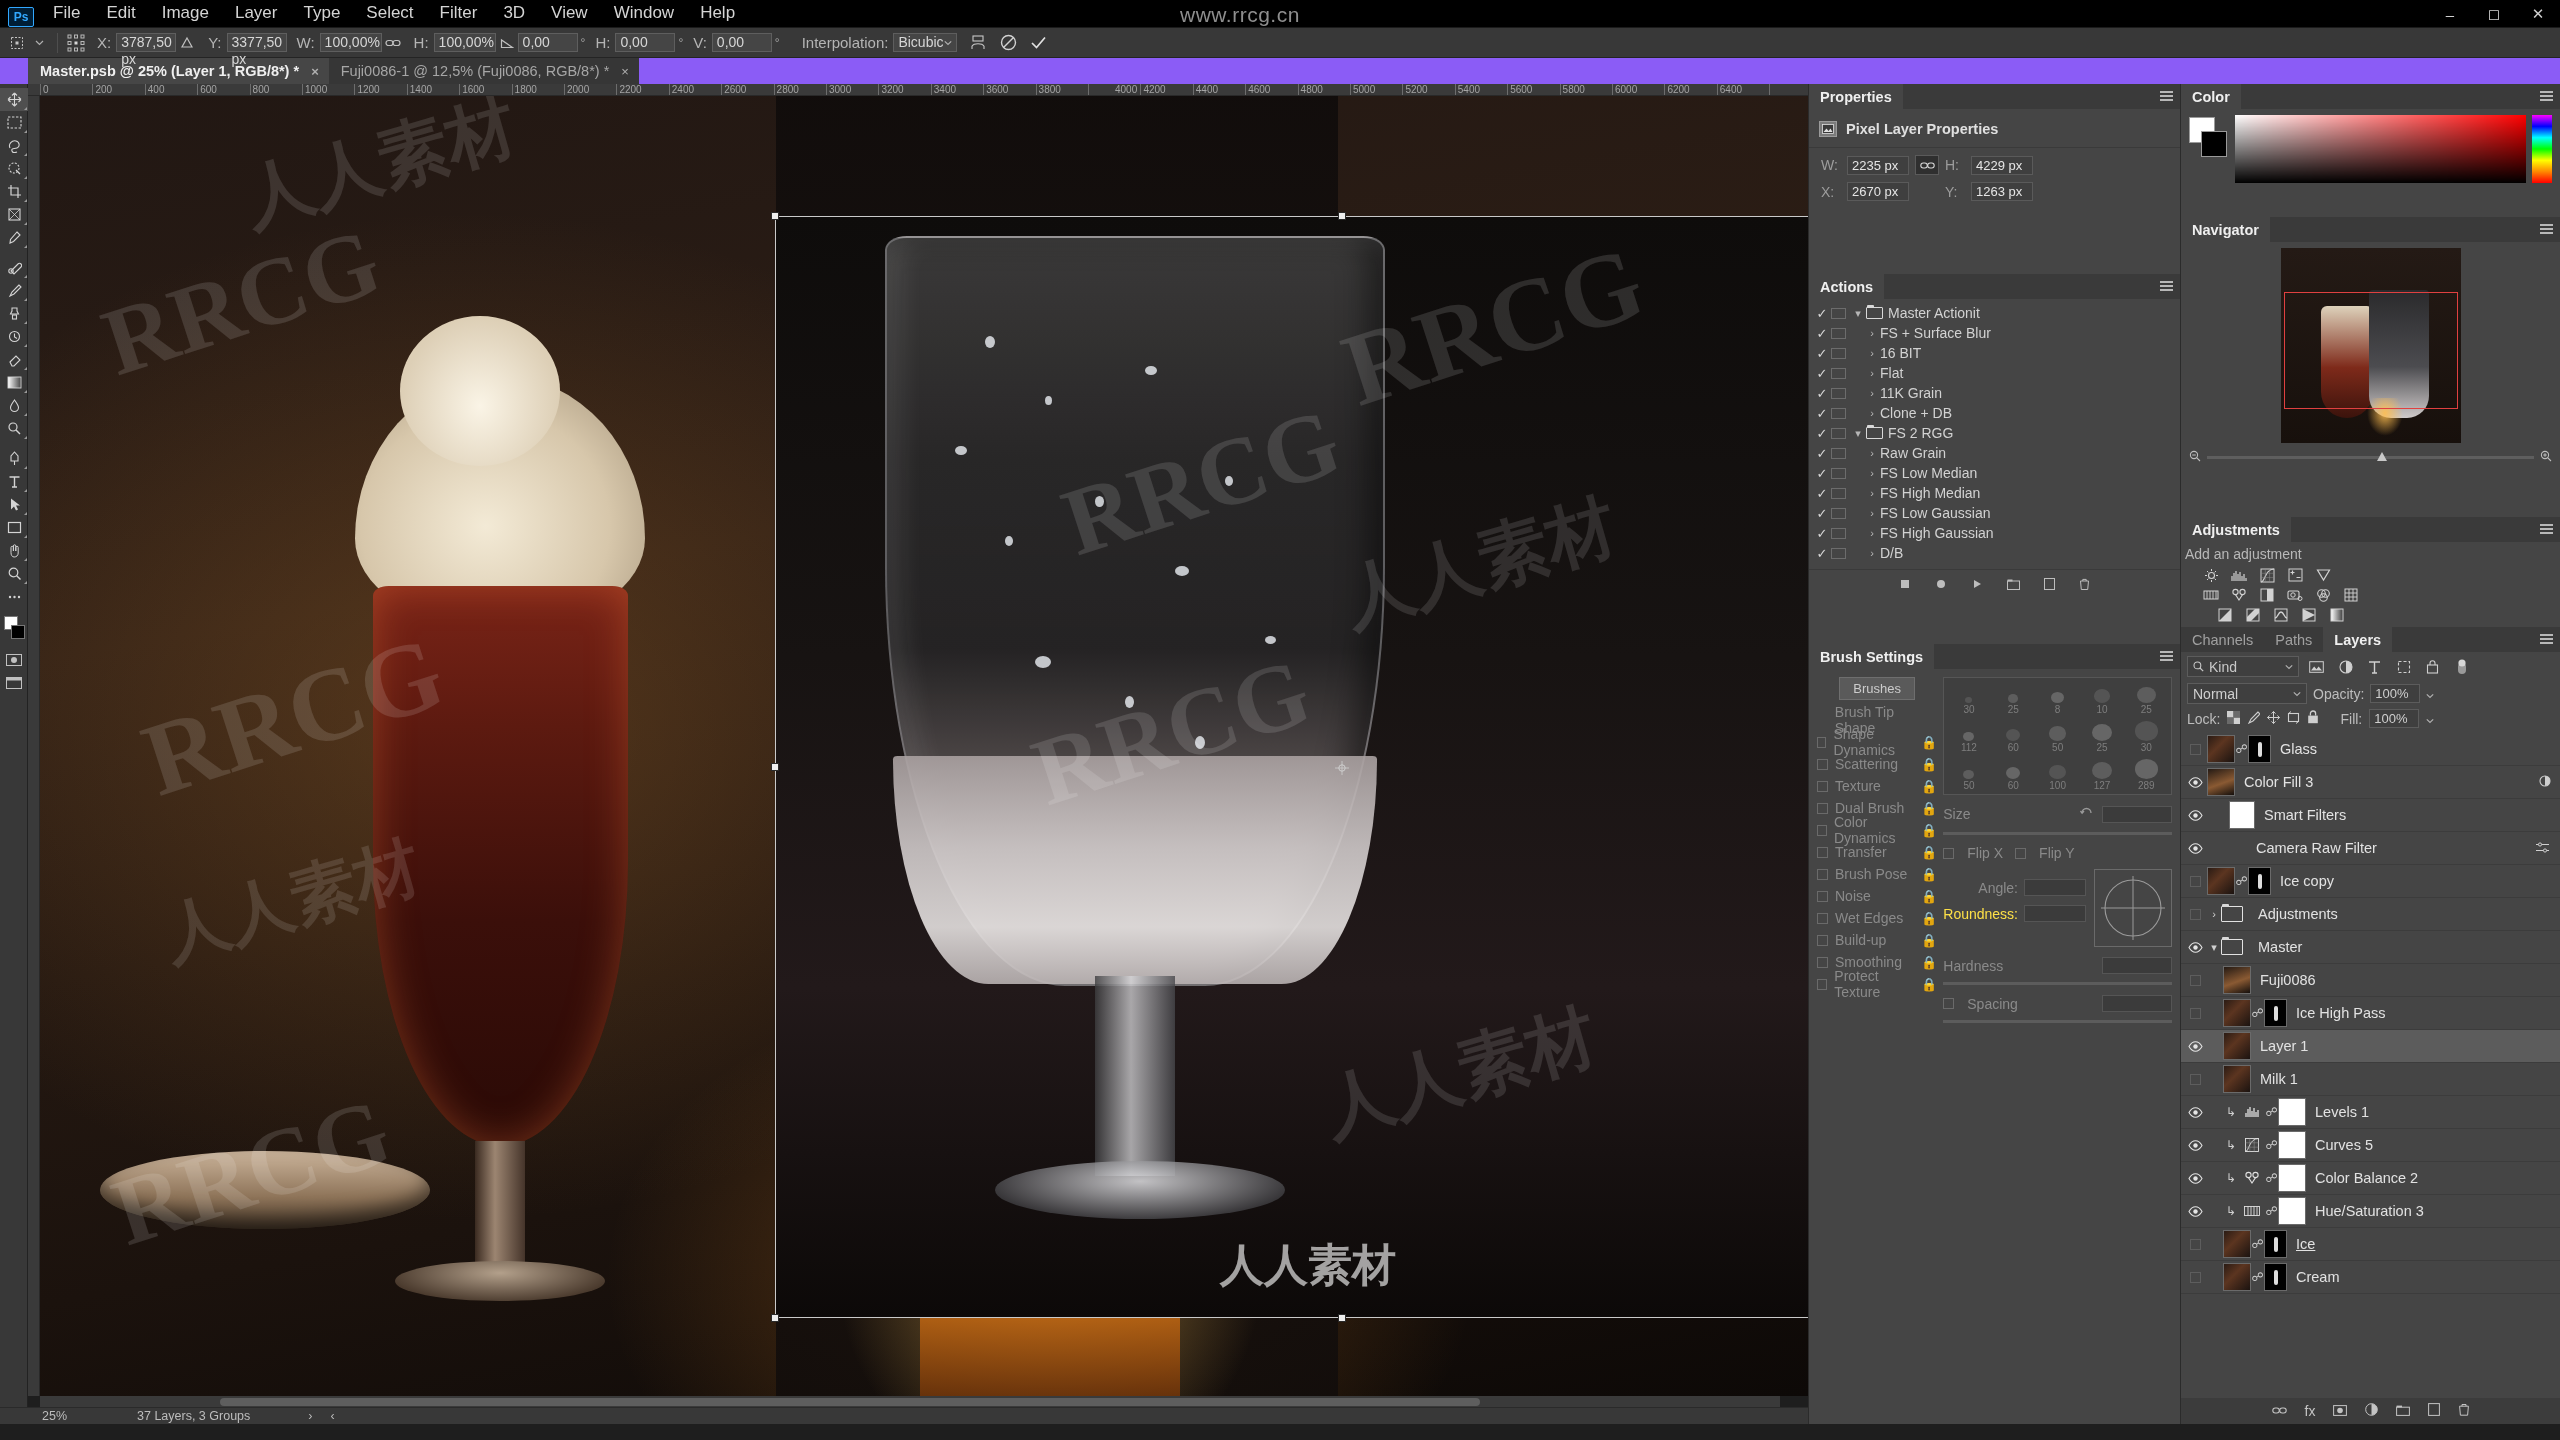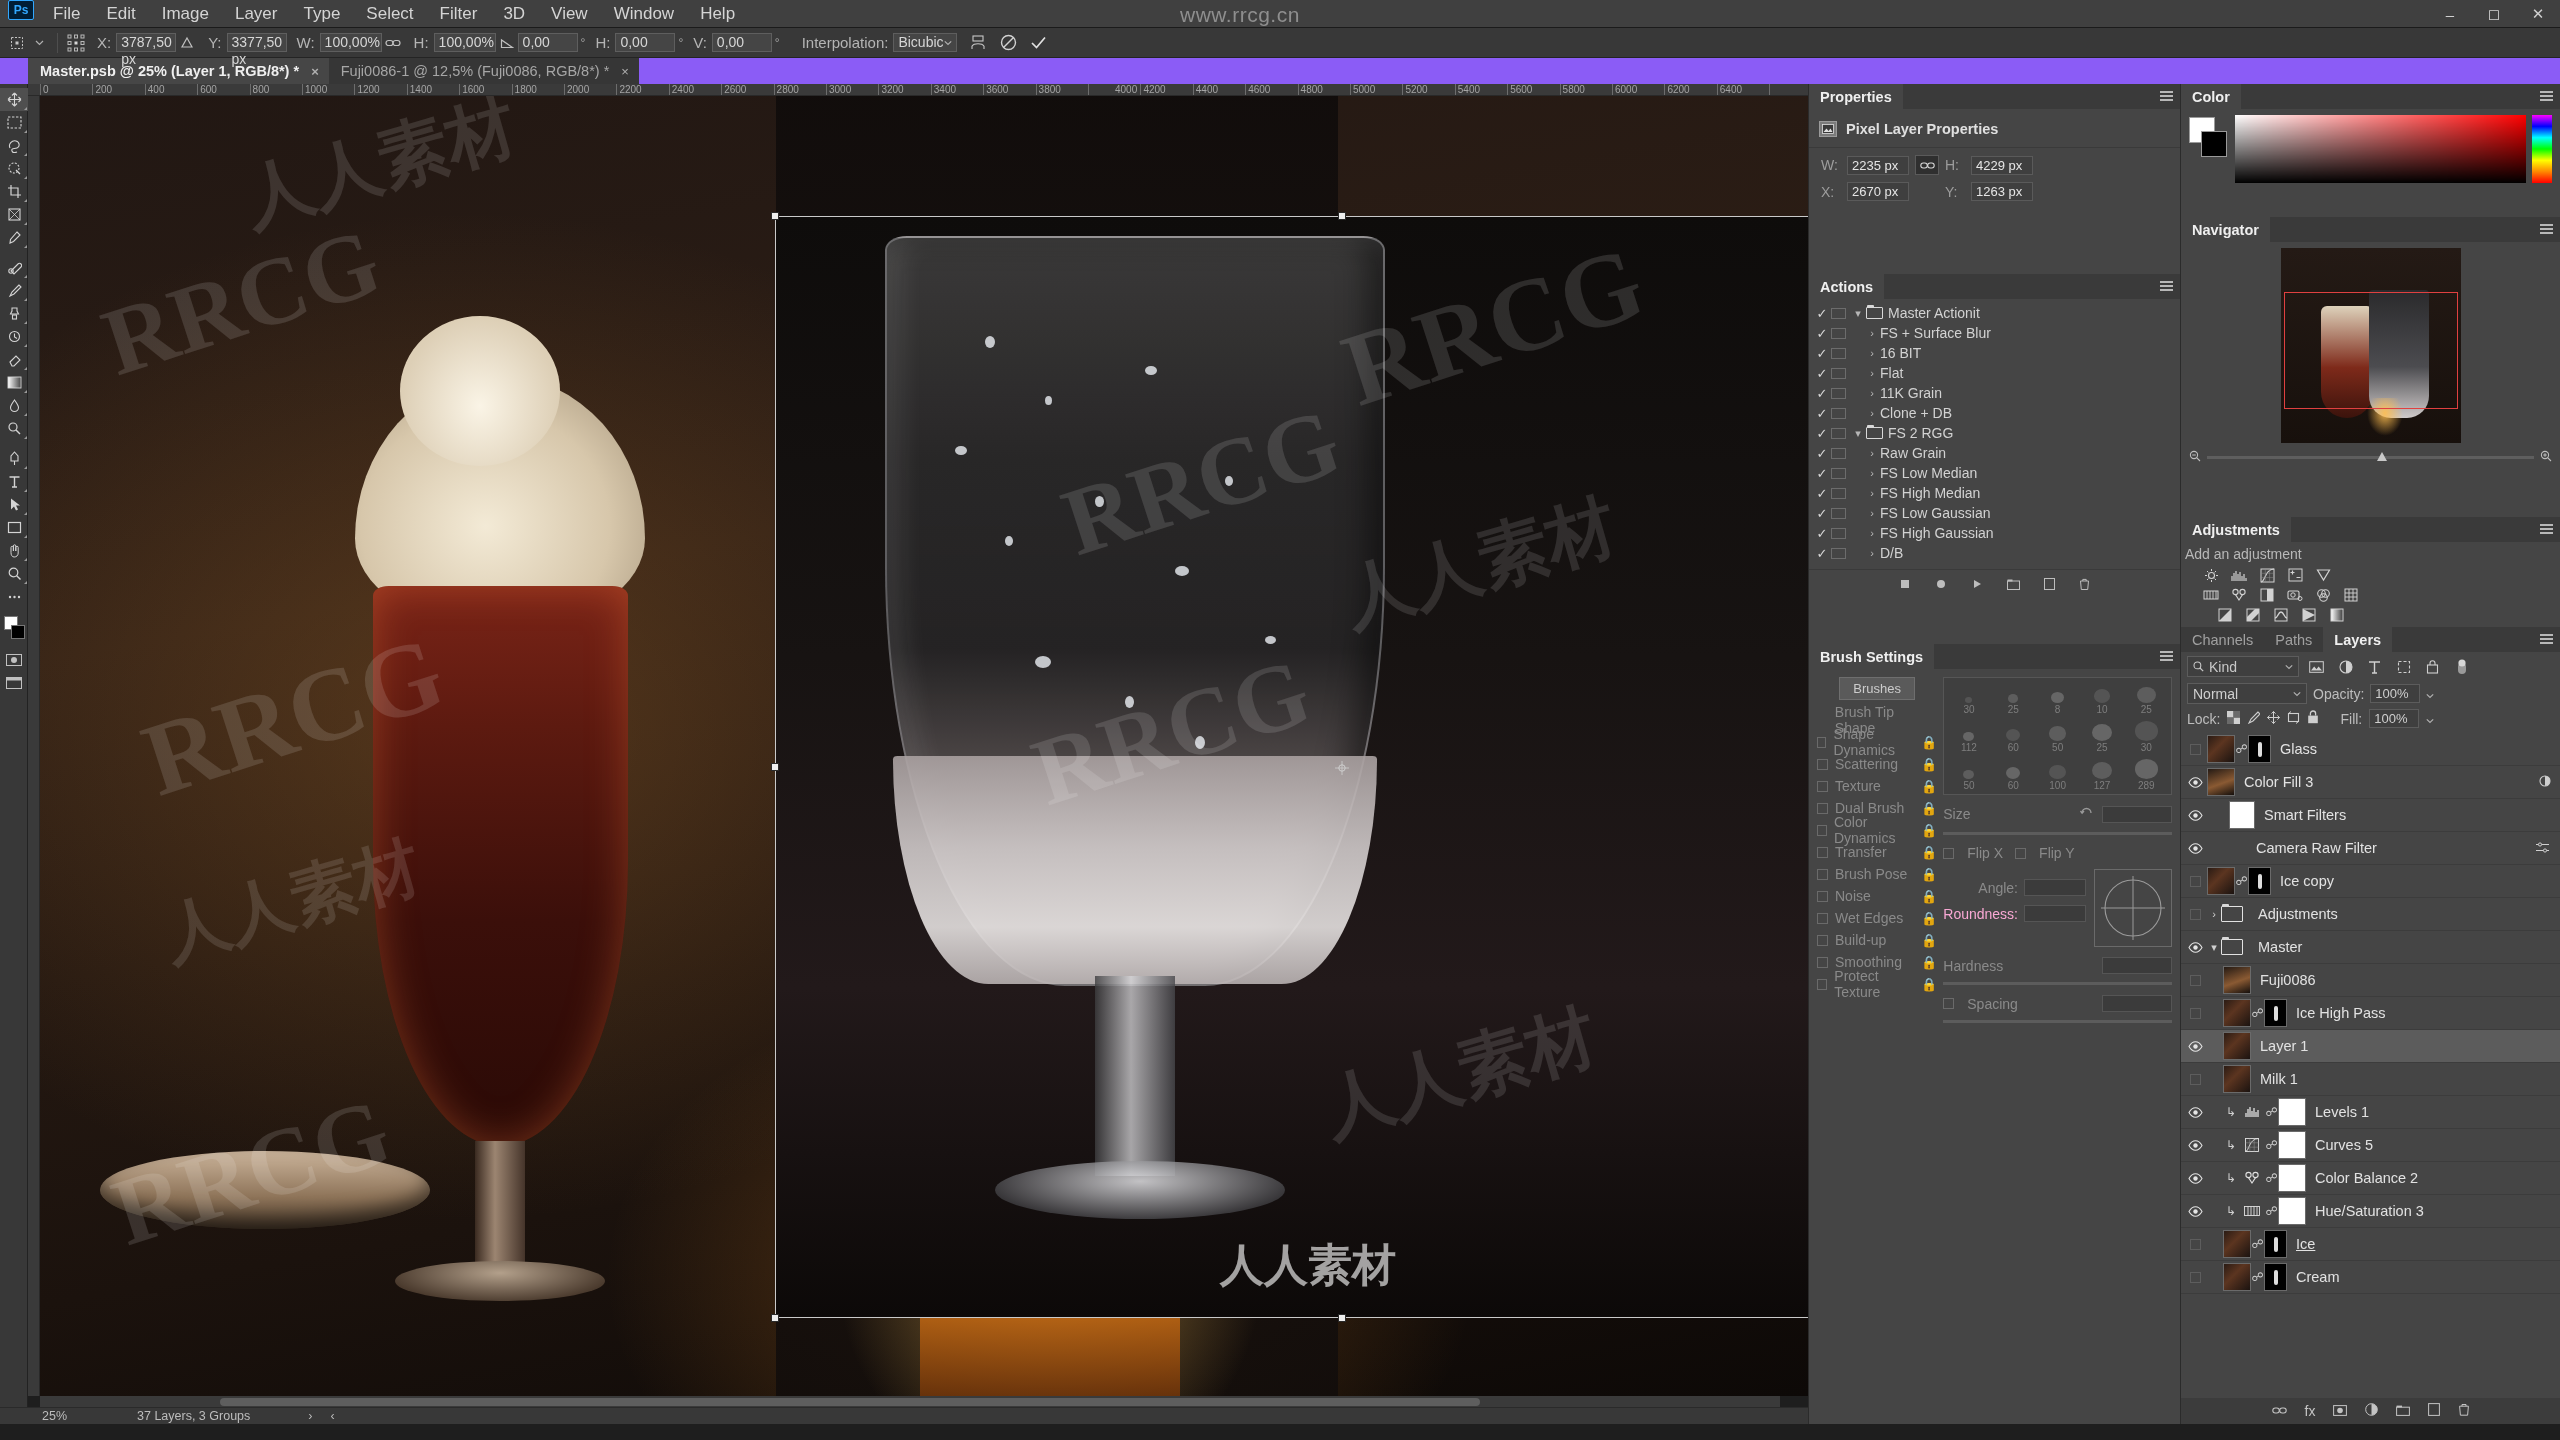--- a/index.html
+++ b/index.html
@@ -1,20 +1,20 @@
 <!DOCTYPE html>
 <html><head>
 <meta charset="utf-8">
 <style>
   * { box-sizing: border-box; margin:0; padding:0; }
   html,body { width:2560px; height:1440px; overflow:hidden; background:#1e1e1e; }
   body { font-family:"Liberation Sans", sans-serif; color:#c8c8c8; font-size:17px; -webkit-font-smoothing:antialiased; }
 
   
-  #titlebar { height:28px; background:#404040; display:flex; align-items:flex-start; position:relative; border-bottom:1px solid #1b1b1b; }
+  #titlebar { height:28px; background:#000000; display:flex; align-items:flex-end; position:relative; border-bottom:1px solid #1b1b1b; }
   #ps-logo { width:26px; height:20px; margin:0 6px 0 8px; background:#001e36; color:#31a8ff; font-size:12px; font-weight:bold; display:flex;
              align-items:center; justify-content:center; border:1px solid #31a8ff; border-radius:2px; }
   .menu-item { padding:4px 13px; font-size:17px; color:#d4d4d4; cursor:default; }
   #win-buttons { position:absolute; right:0; top:0; height:28px; display:flex; align-items:center; }
   .win-btn { width:44px; height:28px; display:flex; align-items:center; justify-content:center; color:#d0d0d0; font-size:15px; }
   #title-watermark { position:absolute; left:1180px; top:3px; font-size:21px; color:#8e8e8e; font-weight:500; letter-spacing:.5px; }
 
   
   #optionsbar { height:30px; background:#383838; display:flex; align-items:center; padding-left:6px; border-bottom:1px solid #242424; position:relative; }
   .opt-lbl { font-size:15px; color:#b4b4b4; margin:0 5px 0 10px; }
@@ -971,21 +971,21 @@
             <div class="bs-cb" style="margin-left:6px"></div>
             <span style="font-size:14px;color:#8a8a8a">Flip Y</span>
           </div>
           <div style="display:flex;margin-top:8px">
             <div style="flex:1">
               <div style="display:flex;align-items:center;justify-content:flex-end;gap:6px;margin-top:10px">
                 <span style="font-size:14px;color:#8a8a8a">Angle:</span>
                 <div class="bs-num"></div>
               </div>
               <div style="display:flex;align-items:center;justify-content:flex-end;gap:6px;margin-top:9px">
-                <span style="font-size:14px;color:#f9a8d4">Roundness:</span>
+                <span style="font-size:14px;color:#fde047">Roundness:</span>
                 <div class="bs-num"></div>
               </div>
             </div>
             <div style="width:78px;height:78px;border:1px solid #6a6a6a;margin-left:8px;position:relative">
               <svg width="76" height="76" viewBox="0 0 76 76">
                   <circle cx="38" cy="38" r="28" fill="none" stroke="#9a9a9a" stroke-width="1.1"></circle>
                   <path d="M38 6v64M6 38h64" stroke="#9a9a9a" stroke-width="1"></path>
                 </svg>
             </div>
           </div>

